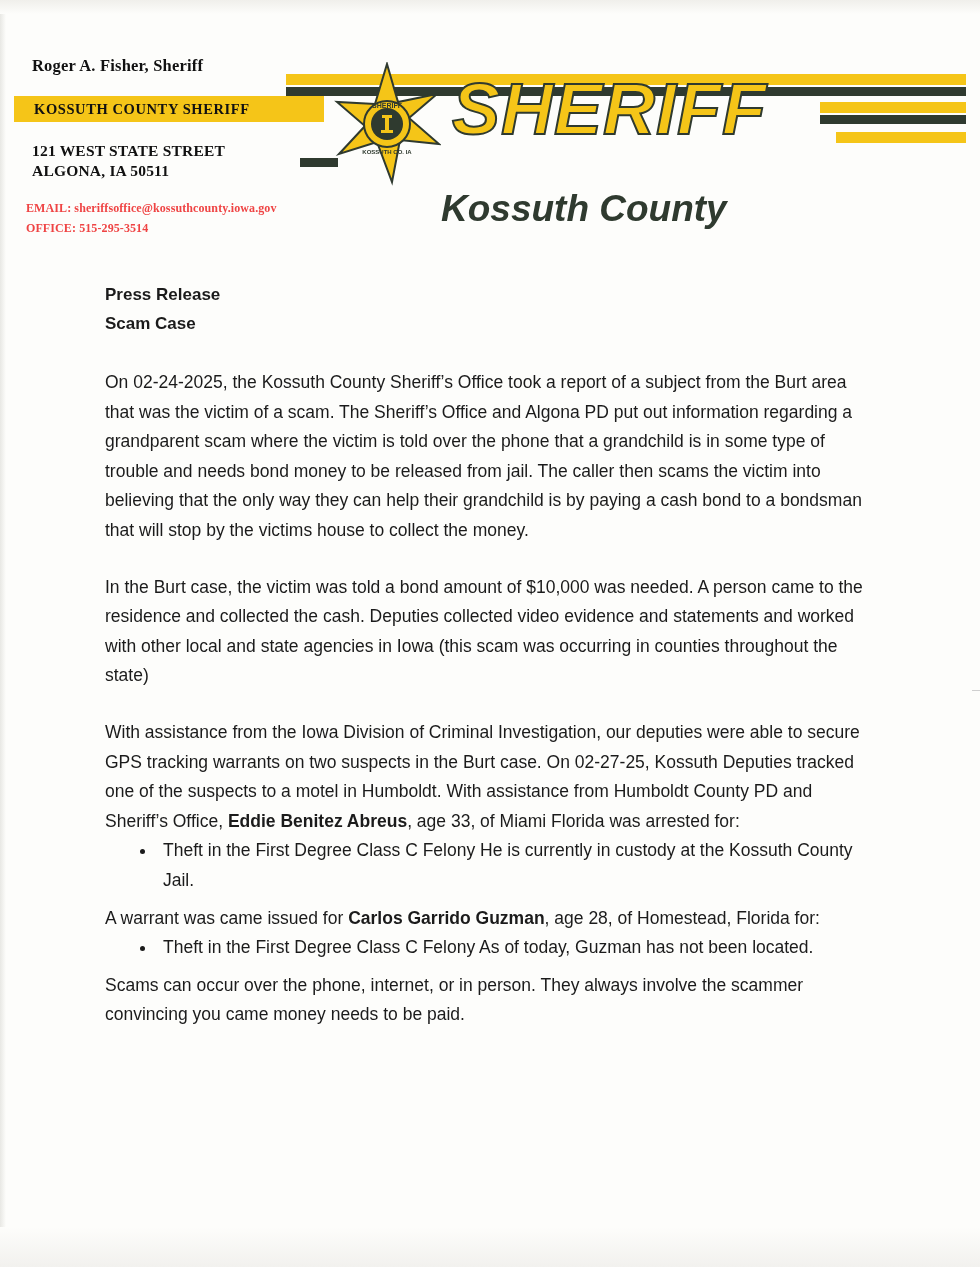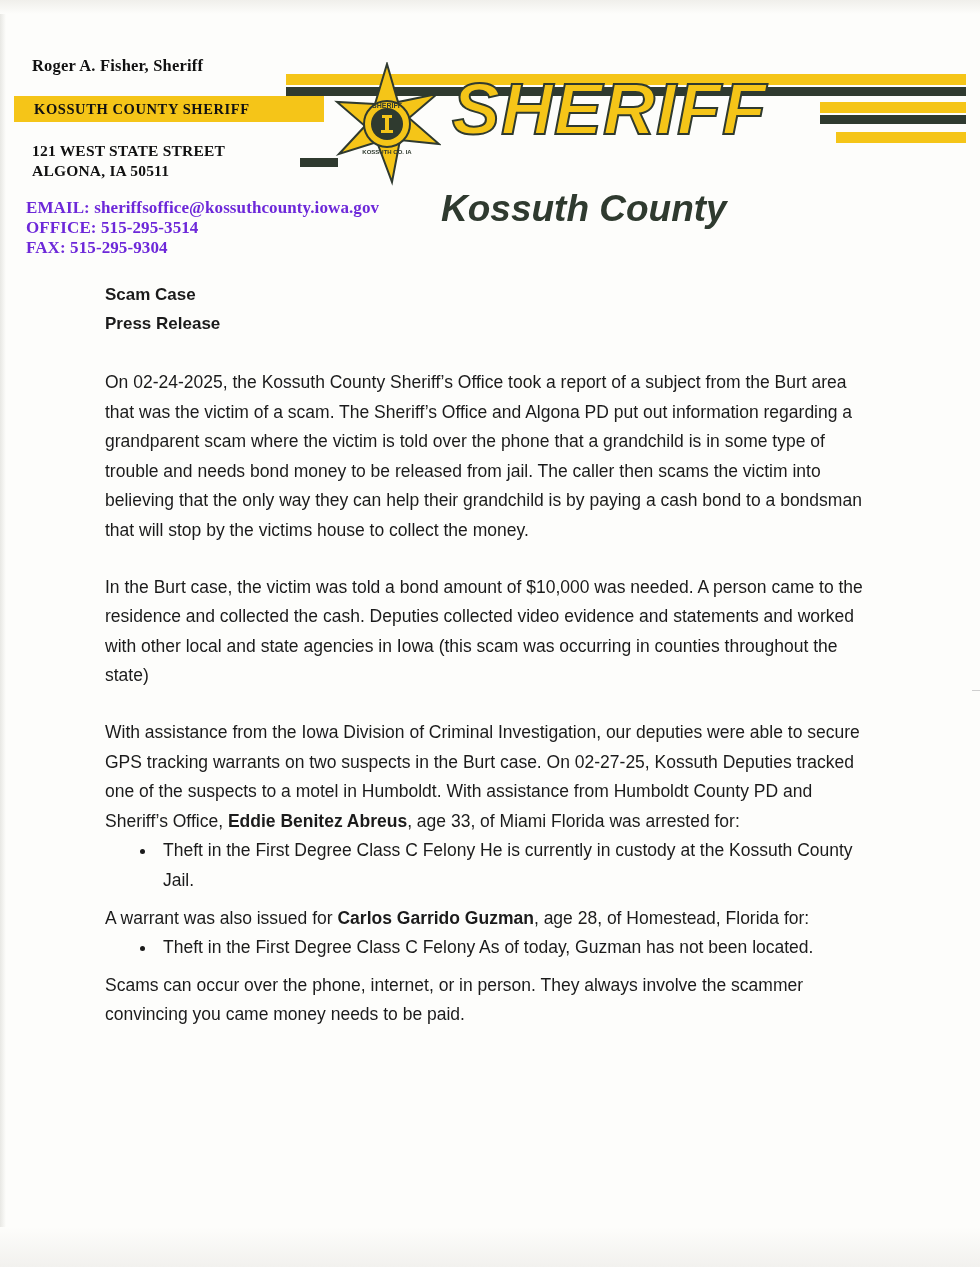--- a/index.html
+++ b/index.html
@@ -68,24 +68,24 @@
     line-height: 20px;
     letter-spacing: 0.2px;
     color: #111;
   }
   .contact {
     position: absolute;
     left: 26px;
     top: 152px;
     font-family: "Liberation Serif", serif;
     font-weight: bold;
-    font-size: 17px;
+    font-size: 12px;
     line-height: 20px;
     letter-spacing: 0.1px;
-    color: #6d28d9;
+    color: #ef4444;
   }
 
   
   .stripe {
     position: absolute;
     background: #f5c518;
   }
   .stripe.dark { background: #2f3a2f; }
 
   .badge {
@@ -198,21 +198,20 @@
     <div class="gold-bar-label">KOSSUTH COUNTY SHERIFF</div>
 
     <div class="address">
       <div>121 WEST STATE STREET</div>
       <div>ALGONA, IA 50511</div>
     </div>
 
     <div class="contact">
       <div>EMAIL: sheriffsoffice@kossuthcounty.iowa.gov</div>
       <div>OFFICE: 515-295-3514</div>
-      <div>FAX: 515-295-9304</div>
     </div>
 
     <div class="stripe" style="left:286px; top:28px; width:680px; height:11px;"></div>
     <div class="stripe dark" style="left:286px; top:41px; width:680px; height:9px;"></div>
     <div class="stripe" style="left:820px; top:56px; width:146px; height:11px;"></div>
     <div class="stripe dark" style="left:820px; top:69px; width:146px; height:9px;"></div>
     <div class="stripe" style="left:836px; top:86px; width:130px; height:11px;"></div>
     <div class="stripe dark" style="left:300px; top:112px; width:38px; height:9px;"></div>
 
     <div class="badge">
@@ -230,38 +229,38 @@
       </svg>
     </div>
 
     <div class="sheriff-word">SHERIFF</div>
     <div class="county-word">Kossuth County</div>
   </div>
 
   <div class="doc-body">
 
     <div class="title-block">
+      <div>Press Release</div>
       <div>Scam Case</div>
-      <div>Press Release</div>
     </div>
 
     <p class="para">On 02-24-2025, the Kossuth County Sheriff’s Office took a report of a subject from the Burt area that was the victim of a scam. The Sheriff’s Office and Algona PD put out information regarding a grandparent scam where the victim is told over the phone that a grandchild is in some type of trouble and needs bond money to be released from jail. The caller then scams the victim into believing that the only way they can help their grandchild is by paying a cash bond to a bondsman that will stop by the victims house to collect the money.</p>
 
     <p class="para">In the Burt case, the victim was told a bond amount of $10,000 was needed. A person came to the residence and collected the cash. Deputies collected video evidence and statements and worked with other local and state agencies in Iowa (this scam was occurring in counties throughout the state)</p>
 
     <p class="para tight">
       <span>With assistance from the Iowa Division of Criminal Investigation, our deputies were able to secure GPS tracking warrants on two suspects in the Burt case. On 02-27-25, Kossuth Deputies tracked one of the suspects to a motel in Humboldt. With assistance from Humboldt County PD and Sheriff’s Office, </span><b>Eddie Benitez Abreus</b><span>, age 33, of Miami Florida was arrested for:</span>
     </p>
 
     <ul class="bullets">
       <li>Theft in the First Degree    Class C Felony   He is currently in custody at the Kossuth County Jail.</li>
     </ul>
 
     <p class="para tight">
-      <span>A warrant was also issued for </span><b>Carlos Garrido Guzman</b><span>, age 28, of Homestead, Florida for:</span>
+      <span>A warrant was came issued for </span><b>Carlos Garrido Guzman</b><span>, age 28, of Homestead, Florida for:</span>
     </p>
 
     <ul class="bullets">
       <li>Theft in the First Degree    Class C Felony    As of today, Guzman has not been located.</li>
     </ul>
 
     <p class="para tight">Scams can occur over the phone, internet, or in person. They always involve the scammer convincing you came money needs to be paid.</p>
   </div>
 
   <div class="faint-line"></div>

